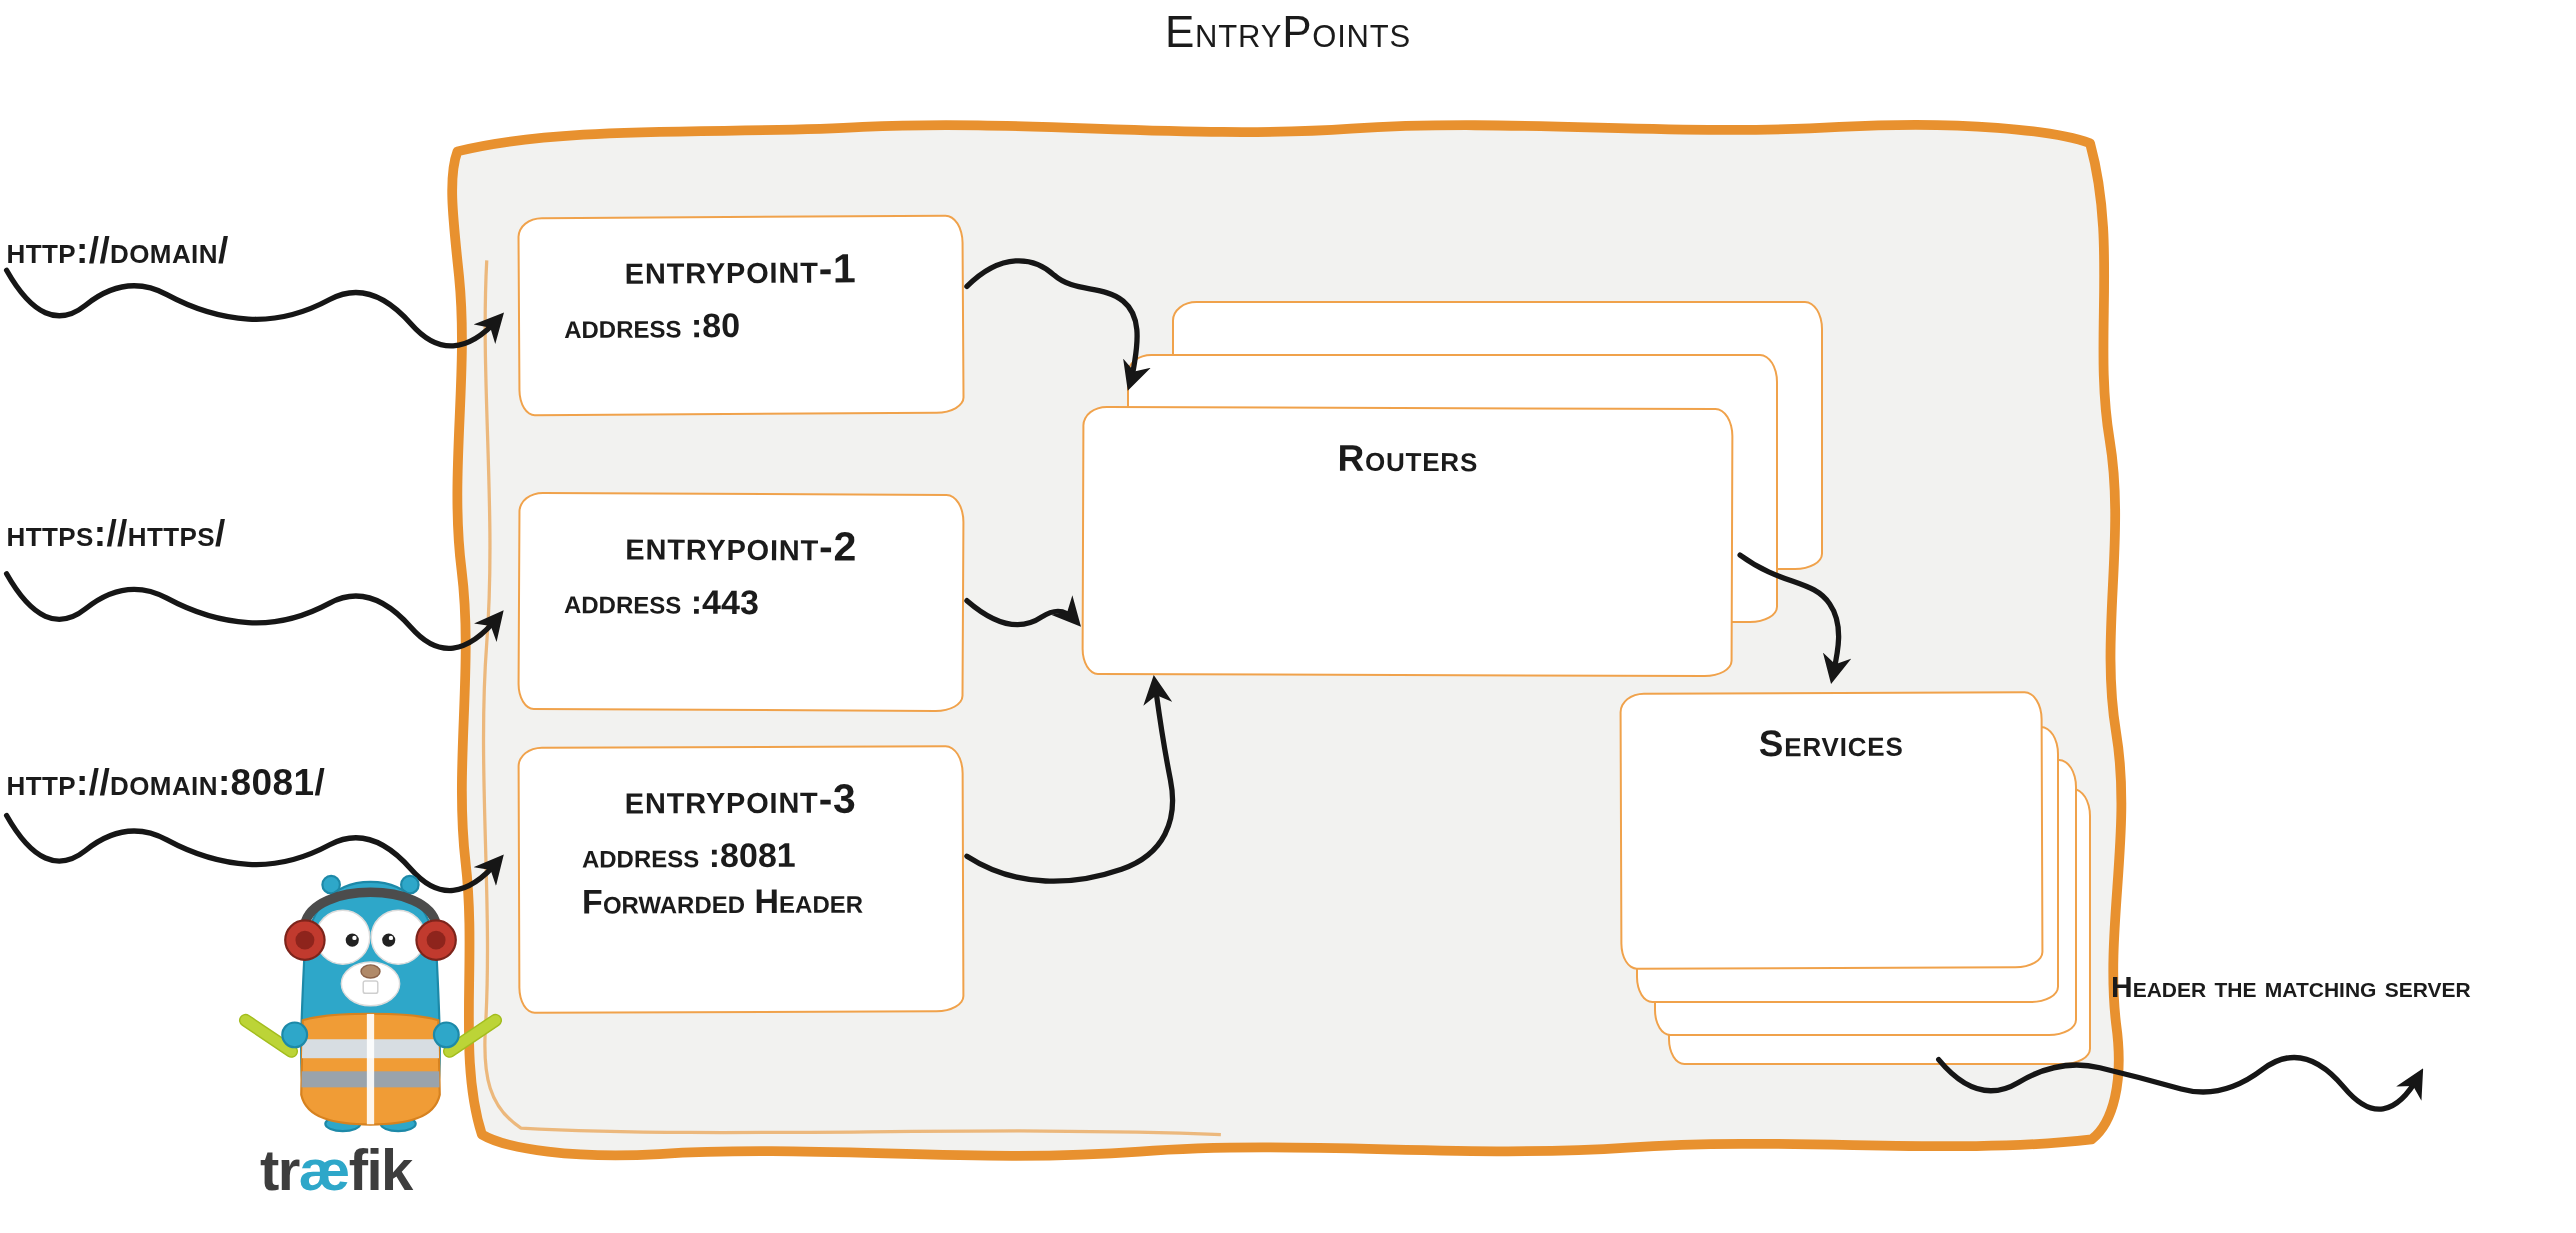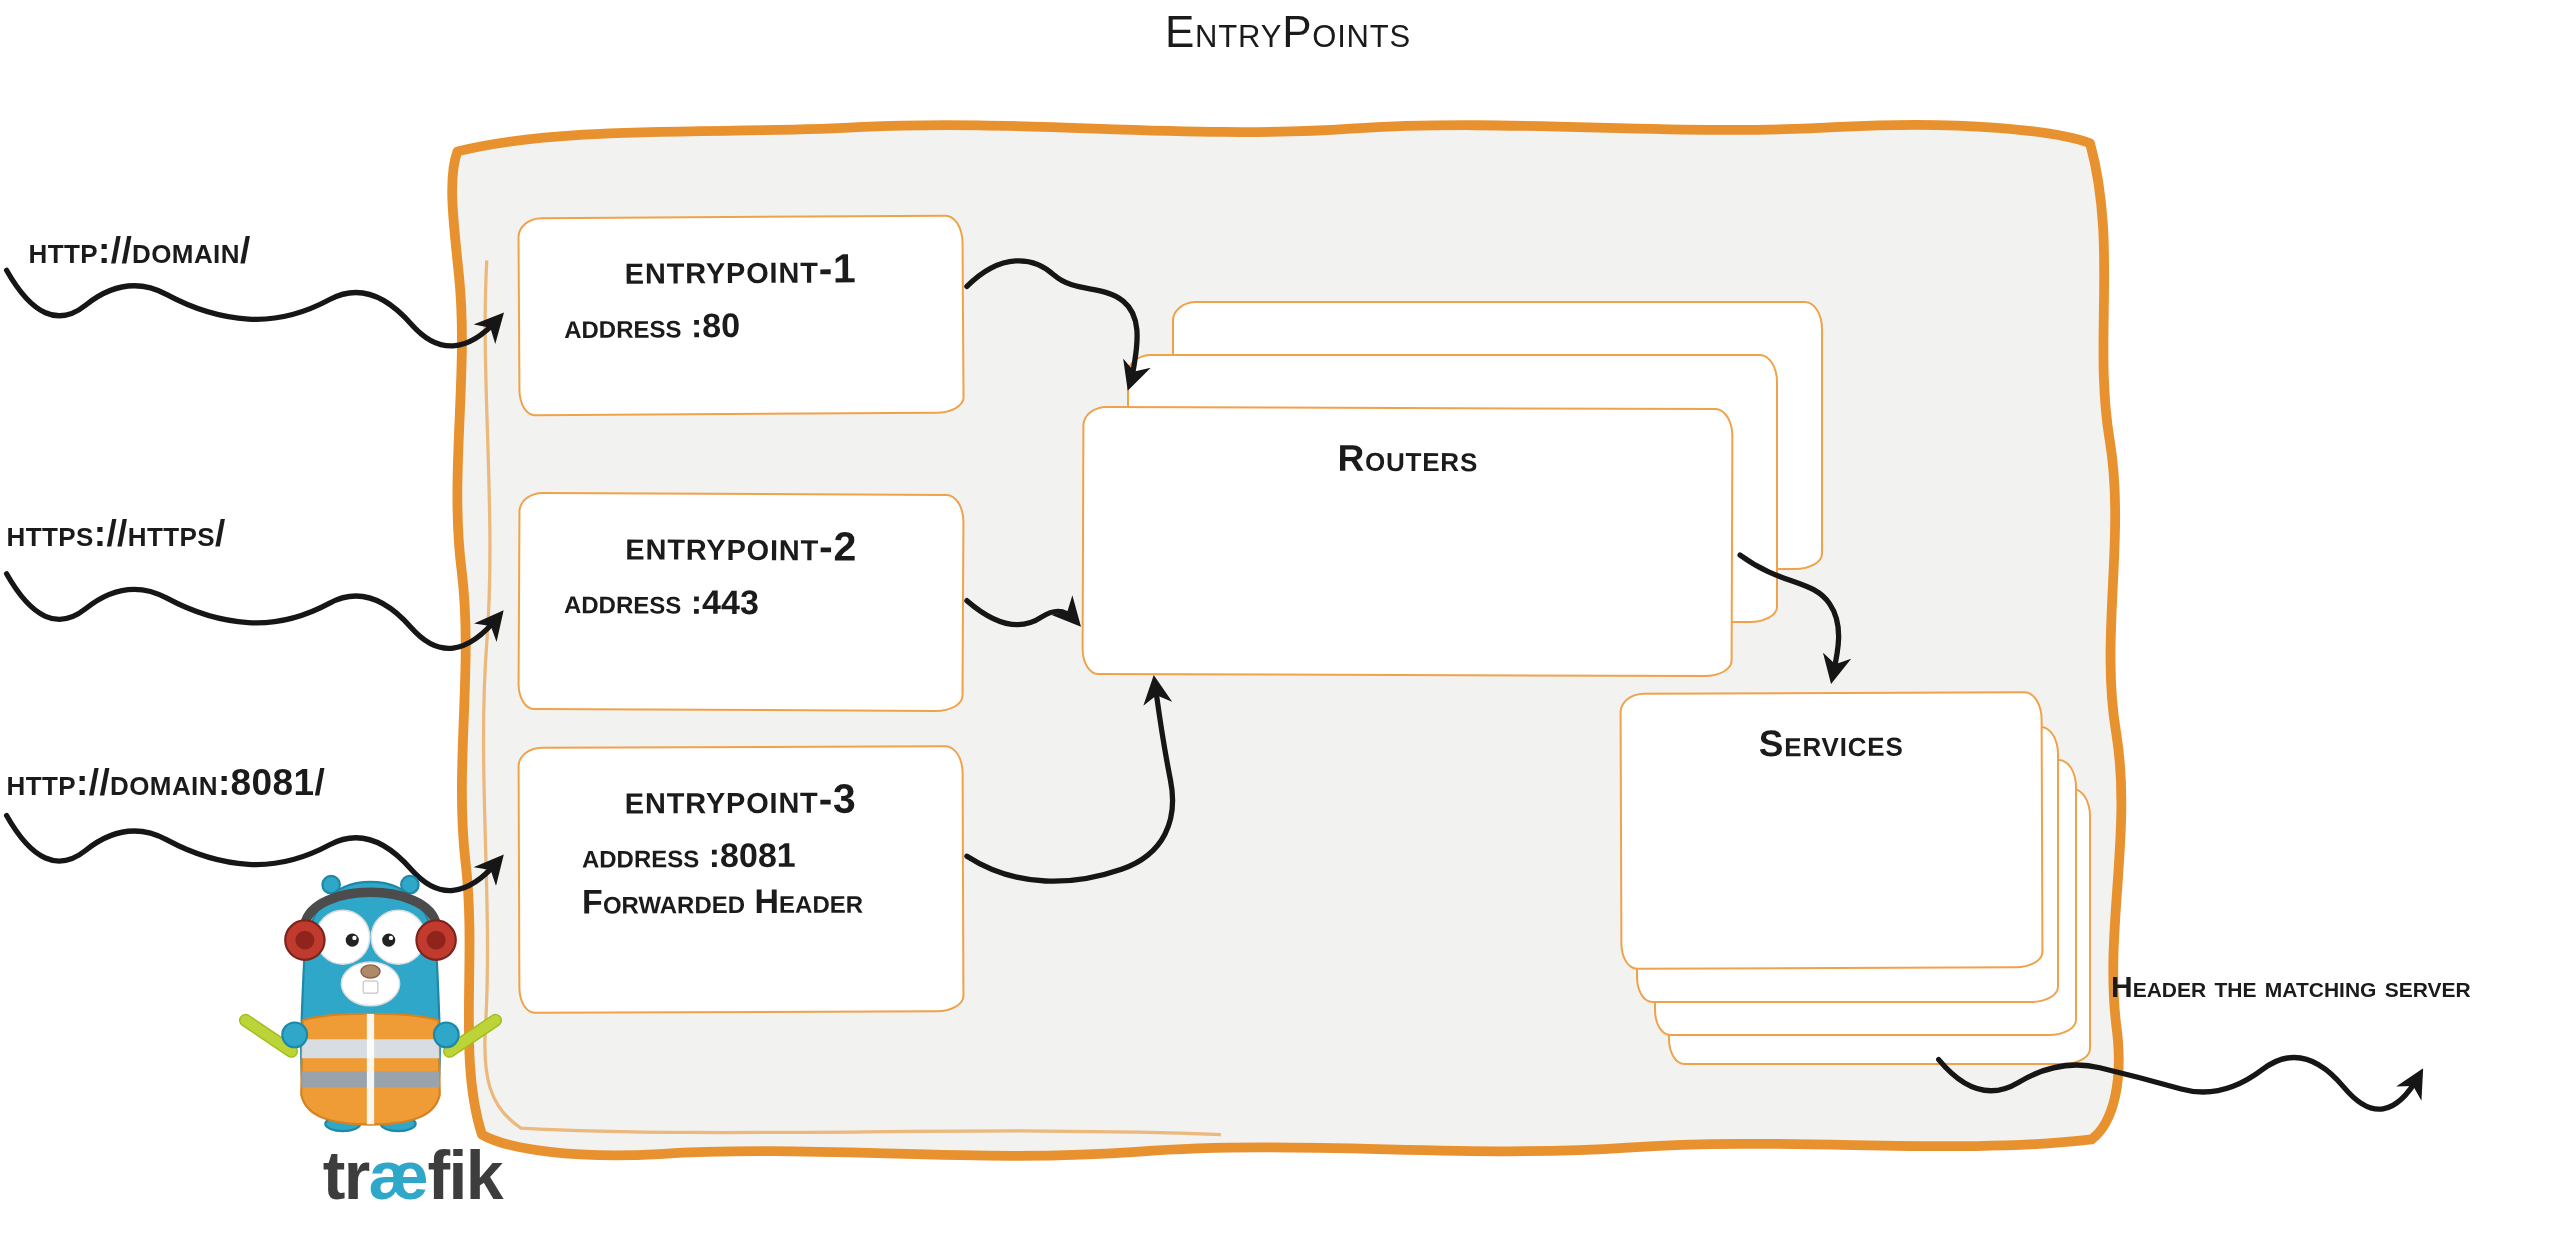--- a/index.html
+++ b/index.html
@@ -38,37 +38,37 @@
   .vest{fill:#f09c36;stroke:#d7821f;stroke-width:3;}
   .stripe-light{fill:#d7dde2;}
   .stripe-gray{fill:#9aa3ab;}
   .stick{fill:#bcd437;stroke:#a3bd1e;stroke-width:2;}
   .hp-band{fill:none;stroke:#4c4c4c;stroke-width:13;}
   .hp-cup{fill:#c13a2e;stroke:#7c241b;stroke-width:3;}
   .hp-inner{fill:#8e241c;}
   .nose{fill:#b08968;stroke:#8a6148;stroke-width:2;}
   .tooth{fill:#fff;stroke:#cfcfcf;stroke-width:2;}
 
-  .wordmark{position:absolute;left:233px;top:1136px;width:269px;text-align:right;
-    font-size:68px;font-weight:700;letter-spacing:-1.6px;color:var(--logo-text,#3d3d3d);}
+  .wordmark{position:absolute;left:260px;top:1136px;width:269px;text-align:left;
+    font-size:58px;font-weight:700;letter-spacing:-1.6px;color:var(--logo-text,#3d3d3d);}
   .wordmark .ae{color:var(--logo-teal,#2ea7c9);}
 </style>
 </head>
 <body>
 
 <div class="stage">
 
   <svg class="layer" width="2576" height="1233" viewBox="0 0 3165 1515">
     <path class="blob" d="M562 186 C700 152 900 166 1060 156 C1260 146 1460 172 1660 158 C1860 145 2060 168 2260 156 C2410 148 2525 160 2568 176 C2602 300 2572 420 2592 540 C2612 660 2580 780 2600 900 C2620 1020 2586 1140 2600 1258 C2610 1330 2596 1380 2570 1400 C2400 1420 2200 1396 2000 1410 C1800 1424 1600 1400 1400 1415 C1200 1430 1000 1406 810 1418 C706 1424 622 1412 592 1394 C562 1300 586 1180 572 1060 C558 940 582 820 567 700 C552 580 576 460 564 340 C557 272 550 218 562 186 Z"></path>
     <path class="blob-inner" d="M598 320 C590 470 610 630 598 790 C586 950 606 1110 596 1270 C594 1320 600 1360 640 1386 C900 1400 1200 1382 1500 1394"></path>
   </svg>
 
   <div class="page-title sc">EntryPoints</div>
 
-  <div class="req sc" style="left:6.5px;top:230px;margin-left:22px;">http://domain/</div>
+  <div class="req sc" style="left:6.5px;top:230px;">http://domain/</div>
   <div class="req sc" style="left:6.5px;top:513px;">https://https/</div>
   <div class="req sc" style="left:6.5px;top:762px;">http://domain:8081/</div>
 
   <div class="sketch" style="left:1172px;top:301px;width:651px;height:269px;"></div>
   <div class="sketch" style="left:1127px;top:354px;width:651px;height:269px;"></div>
   <div class="sketch" style="left:1082px;top:407px;width:651px;height:269px;transform:rotate(.2deg);">
     <div class="stack-label sc">Routers</div>
   </div>
 
   <div class="sketch" style="left:1668px;top:788px;width:423px;height:277px;"></div>

